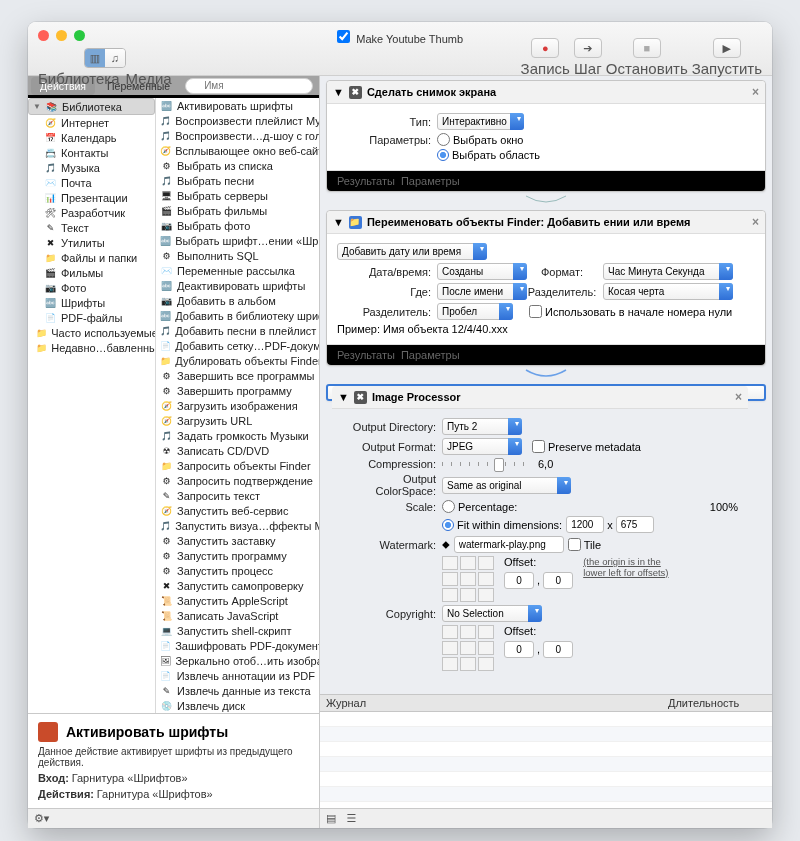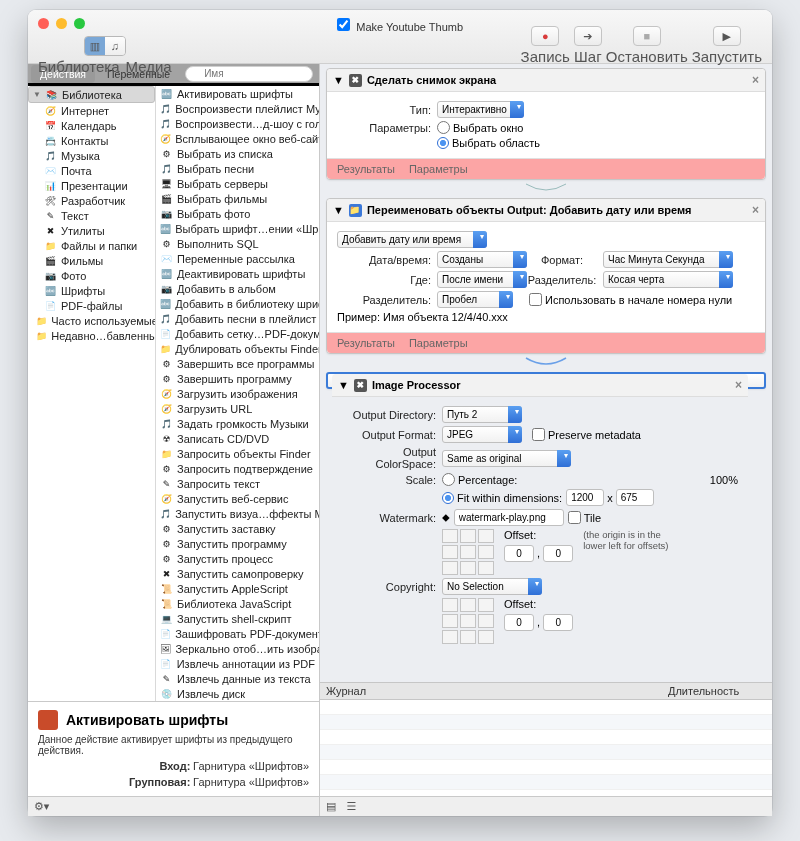--- a/index.html
+++ b/index.html
@@ -1,17 +1,17 @@
 <!DOCTYPE html>
 <html><head>
 <meta charset="utf-8">
 <style>
 * { box-sizing: border-box; margin: 0; padding: 0; font-family: -apple-system, "Helvetica Neue", Arial, sans-serif; font-size: 11px; }
 body { background: #e7eaee; width: 800px; height: 841px; overflow: hidden; }
-.window { position: absolute; left: 28px; top: 10px; width: 744px; height: 806px; background: #fff; border-radius: 8px; box-shadow: 0 12px 32px rgba(0,0,0,.25),0 0 0 1px rgba(0,0,0,.08); display:flex; flex-direction:column; }
+.window { position: absolute; left: 28px; top: 22px; width: 744px; height: 806px; background: #fff; border-radius: 8px; box-shadow: 0 12px 32px rgba(0,0,0,.25),0 0 0 1px rgba(0,0,0,.08); display:flex; flex-direction:column; }
 .titlebar { height: 54px; background: linear-gradient(#f7f7f7,#e9e9e9); border-bottom: 1px solid #cfcfcf; border-radius: 8px 8px 0 0; position: relative; }
 .traffic { position:absolute; left:10px; top:8px; display:flex; gap:7px; }
 .dot{width:11px;height:11px;border-radius:50%;}
 .dot.r{background:#ff5f57;} .dot.y{background:#febc2e;} .dot.g{background:#28c840;}
 .wintitle{position:absolute;left:0;right:0;top:8px;text-align:center;color:#333;font-size:12px;}
 .wintitle input{margin-right:4px;}
 .tb-left{position:absolute;left:10px;top:26px;display:flex;gap:4px;}
 .tb-right{position:absolute;right:10px;top:16px;display:flex;gap:4px;}
 .tb-btn{display:flex;flex-direction:column;align-items:center;color:#555;}
 .tb-btn .ic{width:28px;height:20px;border:1px solid #c4c4c4;border-radius:4px;background:linear-gradient(#fdfdfd,#ececec);display:flex;align-items:center;justify-content:center;}
@@ -30,54 +30,54 @@
 .col1{width:128px;border-right:1px solid #d9d9d9;overflow:auto;}
 .col2{flex:1;overflow:auto;}
 .row{display:flex;align-items:center;gap:4px;padding:1px 4px;font-size:10.5px;color:#222;white-space:nowrap;overflow:hidden;text-overflow:ellipsis;}
 .row .tri{width:8px;color:#707070;font-size:8px;}
 .row.sel{background:#d9d9d9;}
 .ic16{width:13px;height:13px;border-radius:2px;display:inline-flex;align-items:center;justify-content:center;font-size:9px;}
 .desc{border-top:1px solid #c9c9c9;padding:8px 10px 4px;background:#fff;}
 .desc h3{font-size:14px;font-weight:600;margin:2px 0 6px 28px;position:relative;}
 .desc h3::before{content:"";position:absolute;left:-28px;top:-2px;width:20px;height:20px;background:#c94b2a;border-radius:3px;}
 .desc p{font-size:10px;color:#333;margin-bottom:4px;}
-.desc .meta{font-size:10px;text-align:right;}
+.desc .meta{font-size:10px;}
 .foot{height:20px;border-top:1px solid #c9c9c9;background:#efefef;display:flex;align-items:center;padding:0 6px;color:#555;}
 .right{flex:1;display:flex;flex-direction:column;min-height:0;background:#eceef2;}
 .flow{flex:1;overflow:auto;padding:4px 6px 0;}
 .card{background:#fff;border:1px solid #c6c6c6;border-radius:4px;margin-bottom:10px;box-shadow:0 1px 2px rgba(0,0,0,.06);position:relative;}
 .card.sel{border:2px solid #3a7bd8;}
 .card-hd{display:flex;align-items:center;gap:5px;padding:4px 6px;background:#f2f2f2;border-bottom:1px solid #ddd;border-radius:4px 4px 0 0;font-weight:600;}
 .card-hd .x{margin-left:auto;color:#888;font-size:12px;}
 .card-bd{padding:6px 10px;}
 .frow{display:flex;align-items:center;margin:3px 0;}
 .frow .lab{width:100px;text-align:right;padding-right:6px;color:#222;}
 .frow .lab2{width:76px;text-align:center;padding-right:6px;color:#222;}
 select,.sel{height:17px;border:1px solid #bfbfbf;border-radius:3px;background:linear-gradient(#fff,#f1f1f1);font-size:10px;padding:0 16px 0 4px;appearance:none;position:relative;}
 .selwrap{position:relative;display:inline-block;text-decoration:underline;}
 .selwrap::after{content:"";position:absolute;right:0;top:0;width:14px;height:100%;background:linear-gradient(#5a9ff1,#2f6fd6);border-radius:0 3px 3px 0;}
 .selwrap::before{content:"▾";position:absolute;right:3px;top:1px;color:#fff;font-size:8px;z-index:1;}
 input[type=text].tf{height:17px;border:1px solid #bfbfbf;border-radius:3px;padding:0 4px;font-size:10px;background:#fff;}
 input[type=radio],input[type=checkbox]{margin:0 3px 0 0;}
 .radio-on{width:12px;height:12px;border-radius:50%;border:1px solid #2f6fd6;background:radial-gradient(circle at 50% 50%,#4d94f0 40%,#fff 45%);display:inline-block;vertical-align:middle;margin-right:3px;}
-.card-ft{display:flex;gap:14px;padding:4px 10px;border-top:1px solid #e0e0e0;color:#666;font-size:10px;background:#fca5a5;border-radius:0 0 4px 4px;}
+.card-ft{display:flex;gap:6px;padding:4px 10px;border-top:1px solid #e0e0e0;color:#666;font-size:10px;background:#000000;border-radius:0 0 4px 4px;}
 .connector{height:10px;display:flex;justify-content:center;margin:-6px 0 4px;}
 .connector svg{overflow:visible;}
 .log-hd{display:flex;background:#e6e6e6;border-top:1px solid #c6c6c6;border-bottom:1px solid #c6c6c6;font-size:10px;color:#333;}
 .log-hd div{padding:2px 6px;}
 .log{flex:0 0 96px;background:#fff;overflow:auto;}
 .log .r{height:15px;border-bottom:1px solid #f0f0f0;}
 .log .r:nth-child(even){background:#f5f7fa;}
 .rfoot{height:20px;border-top:1px solid #c9c9c9;background:#efefef;display:flex;align-items:center;gap:10px;padding:0 6px;color:#555;}
 .grid3{display:grid;grid-template-columns:repeat(3,16px);grid-template-rows:repeat(3,14px);gap:2px;}
 .grid3 div{border:1px solid #c4c4c4;background:#f4f4f4;}
 .slider{display:inline-block;width:90px;height:4px;background:repeating-linear-gradient(90deg,#999 0 1px,transparent 1px 9px);position:relative;vertical-align:middle;}
 .slider::after{content:"";position:absolute;left:58%;top:-4px;width:8px;height:12px;background:#fff;border:1px solid #999;border-radius:2px;}
 .numbox{width:30px;height:17px;border:1px solid #bfbfbf;border-radius:3px;background:#fff;text-align:center;font-size:10px;display:inline-flex;align-items:center;justify-content:center;}
-.tiny{font-size:9.5px;color:#555;}
+.tiny{font-size:9.5px;color:#555;text-decoration:underline;}
 </style>
 </head>
 <body>
 
 <div class="window">
   <div class="titlebar">
     <div class="traffic">
       <div class="dot r"></div>
       <div class="dot y"></div>
       <div class="dot g"></div>
@@ -347,21 +347,21 @@
             <div class="row">
               <span class="ic16">✖</span>
               <span>Запустить самопроверку</span>
             </div>
             <div class="row">
               <span class="ic16">📜</span>
               <span>Запустить AppleScript</span>
             </div>
             <div class="row">
               <span class="ic16">📜</span>
-              <span>Библиотека JavaScript</span>
+              <span>Записать JavaScript</span>
             </div>
             <div class="row">
               <span class="ic16">💻</span>
               <span>Запустить shell-скрипт</span>
             </div>
             <div class="row">
               <span class="ic16">📄</span>
               <span>Зашифровать PDF-документы</span>
             </div>
             <div class="row">
@@ -379,21 +379,21 @@
             <div class="row">
               <span class="ic16">💿</span>
               <span>Извлечь диск</span>
             </div>
           </div>
       </div>
       <div class="desc">
         <h3>Активировать шрифты</h3>
         <p>Данное действие активирует шрифты из предыдущего действия.</p>
         <p class="meta"><b>Вход:</b> <span>Гарнитура «Шрифтов»</span></p>
-        <p class="meta"><b>Групповая:</b> <span>Гарнитура «Шрифтов»</span></p>
+        <p class="meta"><b>Действия:</b> <span>Гарнитура «Шрифтов»</span></p>
       </div>
       <div class="foot">⚙︎▾</div>
     </div>
 
     <div class="right">
       <div class="flow">
 
         <div class="card">
           <div class="card-hd">
             <span>▼</span>
@@ -425,21 +425,21 @@
         <div class="connector">
             <svg width="40" height="10">
               <path d="M0 0 Q20 12 40 0" fill="none" stroke="#9bb" stroke-width="1"></path>
             </svg>
           </div>
 
         <div class="card">
           <div class="card-hd">
             <span>▼</span>
             <span class="ic16" style="background:#3b78d8;color:#fff">📁</span>
-            <span>Переименовать объекты Output: Добавить дату или время</span>
+            <span>Переименовать объекты Finder: Добавить ении или время</span>
             <span class="x">×</span>
           </div>
           <div class="card-bd">
             <div class="frow">
               <span class="selwrap"><select class="sel" style="width:150px"><option>Добавить дату или время</option></select></span>
             </div>
             <div class="frow">
               <span class="lab">Дата/время:</span>
               <span class="selwrap"><select class="sel" style="width:90px"><option>Созданы</option></select></span>
               <span class="lab2">Формат:</span>
@@ -485,20 +485,25 @@
             <div class="frow">
               <span class="lab">Output Directory:</span>
               <span class="selwrap"><select class="sel" style="width:80px"><option>Путь 2</option></select></span>
             </div>
             <div class="frow">
               <span class="lab">Output Format:</span>
               <span class="selwrap"><select class="sel" style="width:80px"><option>JPEG</option></select></span>
               <span style="width:10px"></span>
               <input type="checkbox" style="">
               <span>Preserve metadata</span>
+            </div>
+            <div class="frow">
+              <span class="lab">Compression:</span>
+              <span class="slider"></span>
+              <span style="margin-left:6px">6,0</span>
             </div>
             <div class="frow">
               <span class="lab">Output ColorSpace:</span>
               <span class="selwrap"><select class="sel" style="width:129px"><option>Same as original</option></select></span>
             </div>
             <div class="frow">
               <span class="lab">Scale:</span>
               <input type="radio" style="">
               <span>Percentage:</span>
               <span style="flex:1"></span>

